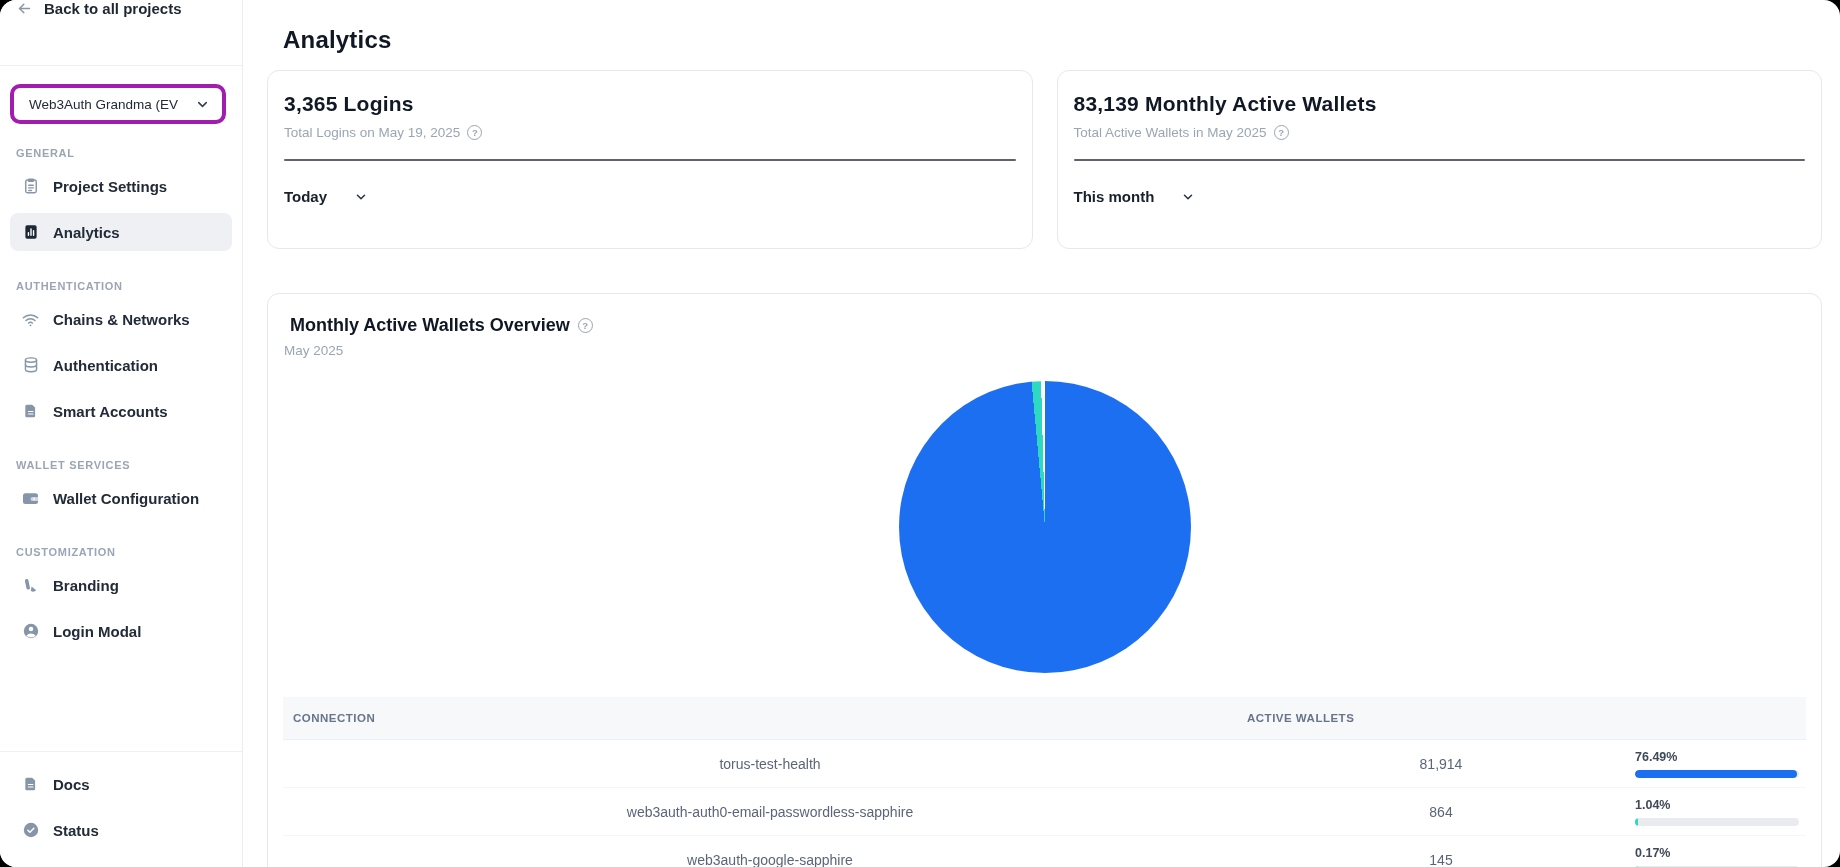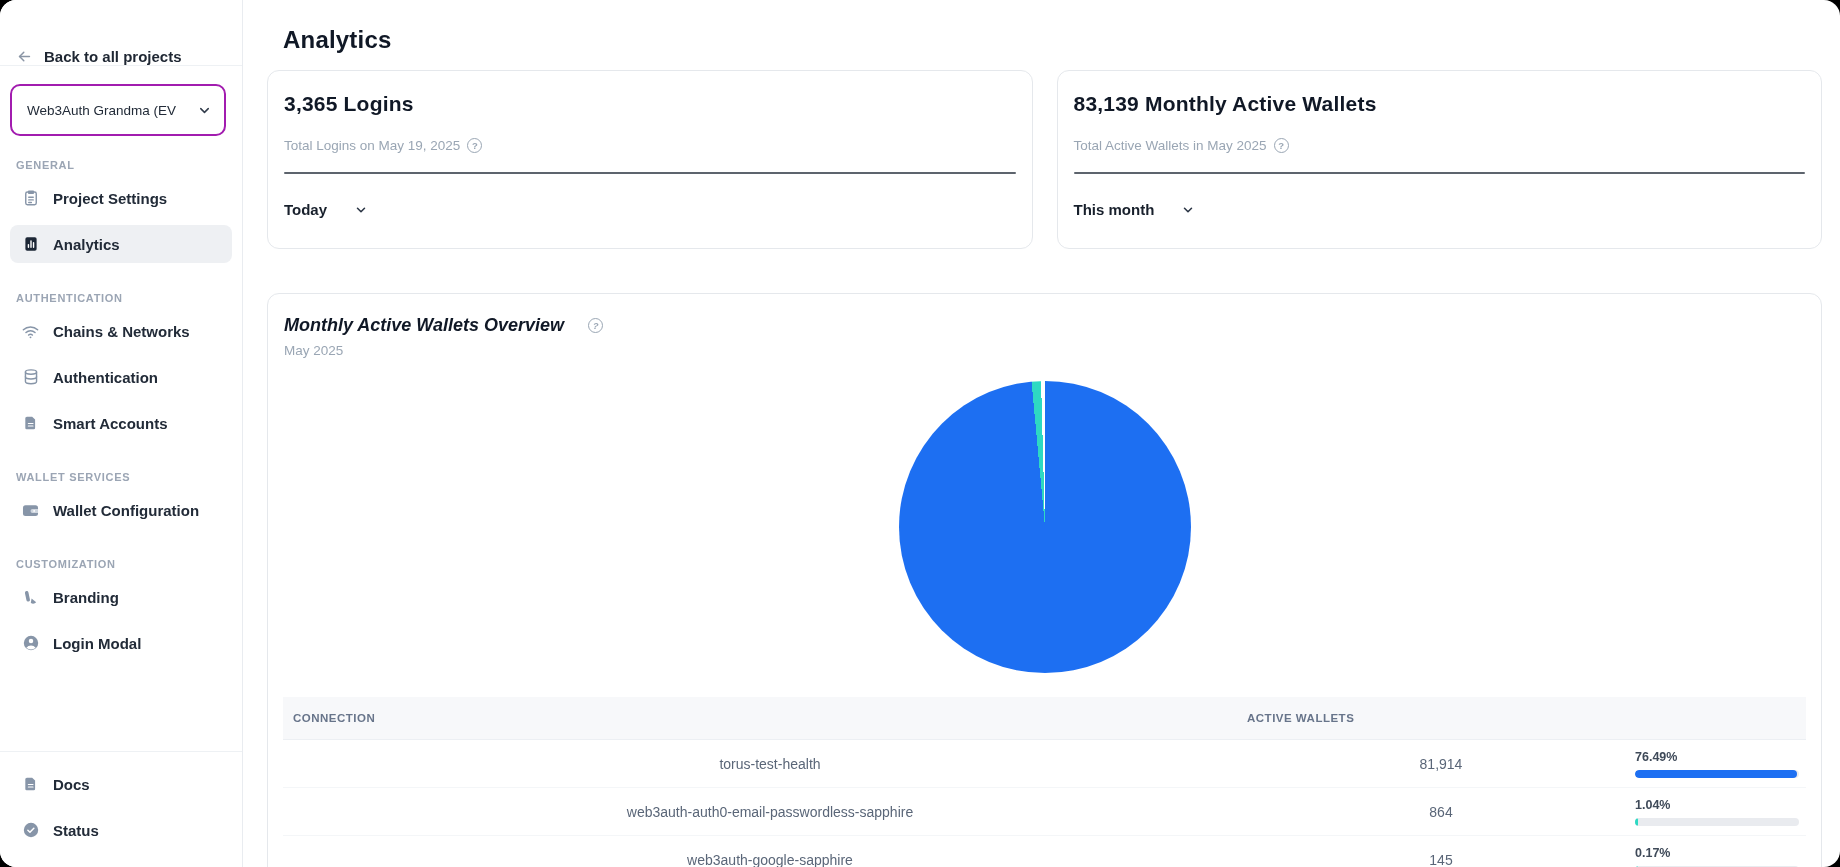--- a/index.html
+++ b/index.html
@@ -4,50 +4,50 @@
 <style>
   * { margin:0; padding:0; box-sizing:border-box; }
   html,body { background:#000; width:1840px; height:867px; }
   .app {
     position:relative; width:1840px; height:867px; background:#fff;
     border-radius:16px; overflow:hidden; display:flex;
     font-family:"Liberation Sans", sans-serif; color:#1f2733;
   }
   
   .sidebar { width:243px; flex-shrink:0; border-right:1px solid #e9ecf0; display:flex; flex-direction:column; background:#fff; }
-  .back-row { display:flex; align-items:flex-end; gap:11px; padding:0 16px; height:66px; border-bottom:1px solid #eef1f4; font-weight:700; font-size:15px; color:#1f2733; cursor:pointer; }
+  .back-row { display:flex; align-items:flex-start; gap:11px; padding:0 16px; height:66px; border-bottom:1px solid #eef1f4; font-weight:700; font-size:15px; color:#1f2733; cursor:pointer; }
   .back-row .icon { color:#8a95a5; display:flex; }
-  .project-btn { margin:18px 16px 0 10px; height:52px; border:2px solid #a21caf; border-radius:10px; background:#fff;
+  .project-btn { margin:18px 16px 0 10px; height:40px; border:4px solid #a21caf; border-radius:10px; background:#fff;
     display:flex; align-items:center; justify-content:space-between; padding:0 12px 0 15px;
     font-family:inherit; font-size:13.5px; font-weight:500; color:#222b38; cursor:pointer; white-space:nowrap; overflow:hidden; }
   .project-btn .icon { color:#323c4b; display:flex; flex-shrink:0; margin-left:6px; }
   .nav { padding:2px 10px 0; }
   .section-label { padding:21px 6px 8px; font-size:11px; font-weight:700; color:#9ba5b4; letter-spacing:.7px; }
   .nav-item { display:flex; align-items:center; gap:13px; height:38px; padding:0 8px 0 11px; border-radius:8px;
     font-size:15px; font-weight:600; color:#222b38; margin-bottom:8px; cursor:pointer; }
   .nav-item .icon { color:#8795a8; display:flex; width:19px; justify-content:center; }
   .nav-item.active { background:#eef0f3; }
   .nav-item.active .icon { color:#1d2736; }
   .sidebar-footer { margin-top:auto; border-top:1px solid #eef1f4; padding:13px 10px 10px; }
   
   .main { flex:1; padding:24px 18px 0 24px; overflow:hidden; }
   .page-title { font-size:24px; font-weight:700; color:#101826; margin:2px 0 0 16px; letter-spacing:.2px; }
   .stat-row { display:flex; gap:24px; margin-top:16px; }
   .card { border:1px solid #e5e8ec; border-radius:12px; background:#fff; }
   .stat-card { flex:1; height:179px; padding:21px 16px 0; }
   .stat-card h2 { font-size:21px; font-weight:700; color:#101826; letter-spacing:.2px; }
-  .stat-sub { display:flex; align-items:center; gap:7px; color:#9aa6b4; font-size:13.5px; margin-top:22px; }
+  .stat-sub { display:flex; align-items:center; gap:7px; color:#9aa6b4; font-size:13.5px; margin-top:9px; }
   .help-icon { width:15px; height:15px; border:1.4px solid #9aa6b4; border-radius:50%; color:#9aa6b4;
     font-size:9.5px; font-weight:700; display:inline-flex; align-items:center; justify-content:center; cursor:pointer; flex-shrink:0; }
   .stat-divider { height:2px; background:#5d646d; margin-top:19px; border-radius:1px; }
   .range-select { display:inline-flex; align-items:center; gap:27px; margin-top:27px; font-size:15px; font-weight:600; color:#18202c; cursor:pointer; background:none; border:none; font-family:inherit; }
   .range-select .icon { color:#2b3545; display:flex; }
   
   .overview-card { margin-top:44px; padding:21px 15px 0; height:620px; }
-  .overview-title-row { display:flex; align-items:center; gap:24px; margin-left:1px;font-style:italic; }
+  .overview-title-row { display:flex; align-items:center; gap:8px; margin-left:7px; }
   .overview-title { font-size:18px; font-weight:700; color:#101826; }
   .overview-sub { color:#9aa6b4; font-size:13.5px; margin:7px 0 0 1px; }
   .pie-wrap { display:flex; justify-content:center; margin-top:23px; }
   .pie { width:292px; height:292px; border-radius:50%; background:#1d6ff2; }
   .table { margin-top:24px; }
   .thead, .tr { display:grid; grid-template-columns:964px 388px 173px; align-items:center; }
   .thead { background:#f7f8fa; height:43px; border-bottom:1px solid #eceff3; }
   .th { font-size:11.5px; font-weight:700; color:#67748a; letter-spacing:.5px; }
   .th:first-child, .td:first-child { padding-left:10px; }
   .tr { height:48px; border-bottom:1px solid #f4f6f8; }

